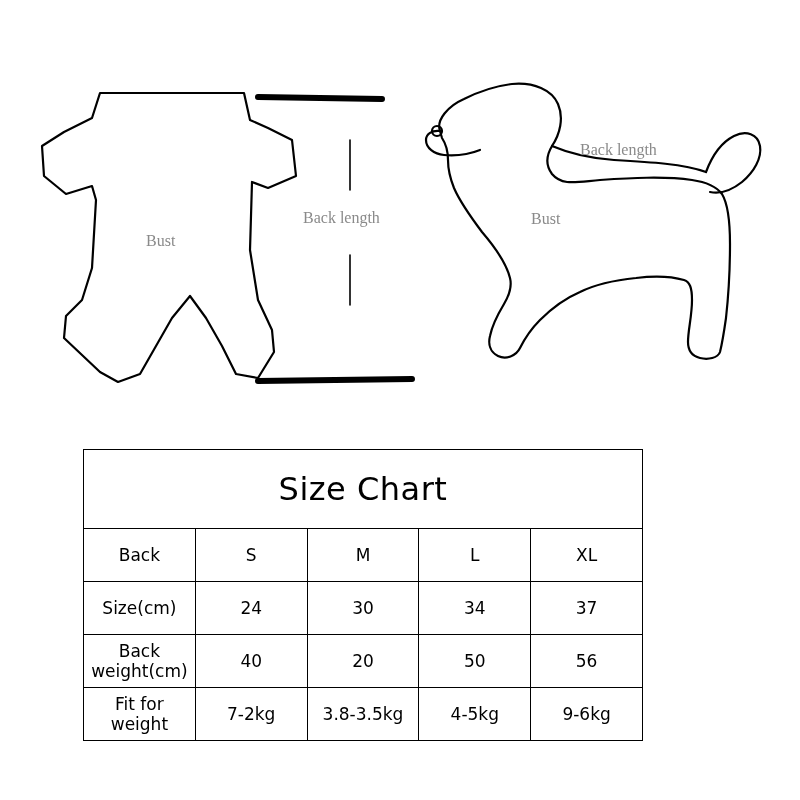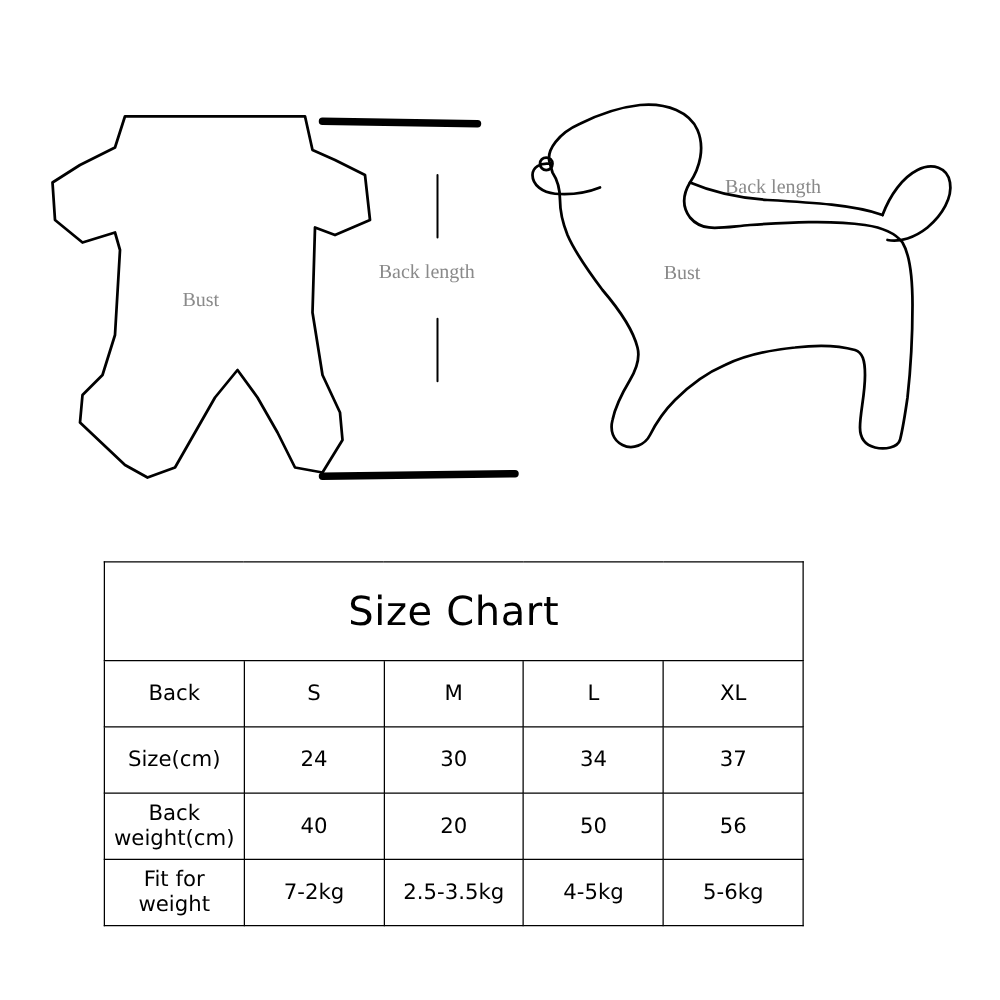--- a/index.html
+++ b/index.html
@@ -217,21 +217,21 @@
         <tr>
           <td class="row-head">Back weight(cm)</td>
           <td class="data-cell">40</td>
           <td class="data-cell">20</td>
           <td class="data-cell">50</td>
           <td class="data-cell">56</td>
         </tr>
         <tr>
           <td class="row-head">Fit for weight</td>
           <td class="data-cell">7-2kg</td>
-          <td class="data-cell">2.5-3.5kg</td>
+          <td class="data-cell">3.8-3.5kg</td>
           <td class="data-cell">4-5kg</td>
-          <td class="data-cell">5-6kg</td>
+          <td class="data-cell">9-6kg</td>
         </tr>
       </tbody>
     </table>
   </div>
 
 </div>
 
 </body></html>

